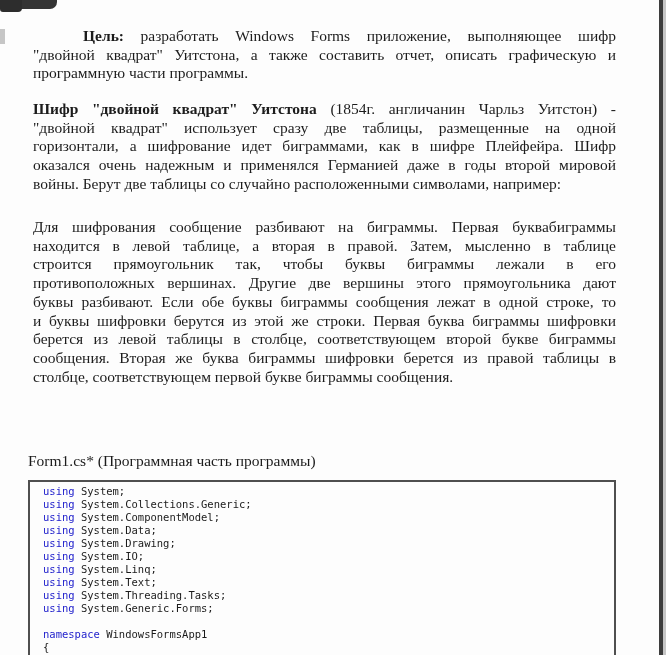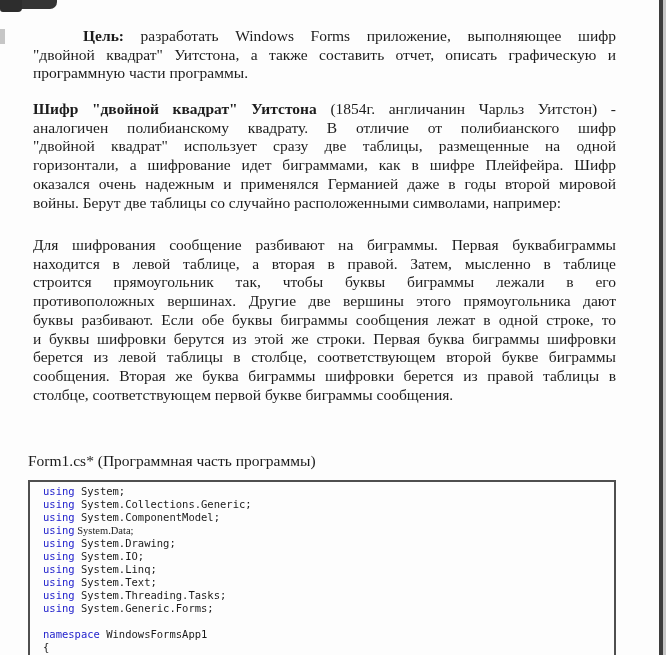--- a/index.html
+++ b/index.html
@@ -35,21 +35,21 @@
   .scan-sliver{
     position:absolute;left:0;top:29px;width:5px;height:15px;
     background:#a9a9a9;opacity:.65;
   }
   .par{
     position:absolute;left:33px;width:583px;
     font-size:15.5px;line-height:18.7px;color:#1c1c1c;
   }
   .par-goal{top:27px;}
   .par-cipher{top:100px;}
-  .par-method{top:236px;}
+  .par-method{top:218px;}
   .line{text-align:justify;text-align-last:justify;}
   .line.last{text-align-last:left;}
   .code-caption{
     position:absolute;left:28px;top:451px;
     font-size:15.5px;line-height:19px;color:#1c1c1c;text-align:right;
   }
   .code-box{
     position:absolute;left:28px;top:480px;width:588px;height:200px;
     background:#fdfdfd;
     border:2px solid #4f4f4f;
@@ -71,21 +71,20 @@
   <div class="scan-sliver"></div>
 
   <div>
       <div class="par par-goal">
         <div class="line" style="text-indent: 50px;"><b>Цель:</b> разработать Windows Forms приложение, выполняющее шифр</div>
         <div class="line">"двойной квадрат" Уитстона, а также составить отчет, описать графическую и</div>
         <div class="line last">программную части программы.</div>
       </div>
       <div class="par par-cipher">
         <div class="line"><b>Шифр "двойной квадрат" Уитстона</b> (1854г. англичанин Чарльз Уитстон) -</div>
-        <div class="line">аналогичен полибианскому квадрату. В отличие от полибианского шифр</div>
         <div class="line">"двойной квадрат" использует сразу две таблицы, размещенные на одной</div>
         <div class="line">горизонтали, а шифрование идет биграммами, как в шифре Плейфейра. Шифр</div>
         <div class="line">оказался очень надежным и применялся Германией даже в годы второй мировой</div>
         <div class="line last">войны. Берут две таблицы со случайно расположенными символами, например:</div>
       </div>
       <div class="par par-method">
         <div class="line">Для шифрования сообщение разбивают на биграммы. Первая буквабиграммы</div>
         <div class="line">находится в левой таблице, а вторая в правой. Затем, мысленно в таблице</div>
         <div class="line">строится прямоугольник так, чтобы буквы биграммы лежали в его</div>
         <div class="line">противоположных вершинах. Другие две вершины этого прямоугольника дают</div>
@@ -96,21 +95,21 @@
         <div class="line last">столбце, соответствующем первой букве биграммы сообщения.</div>
       </div>
     </div>
 
   <div class="code-caption">Form1.cs* (Программная часть программы)</div>
 
   <div class="code-box">
       <div class="code-line"><span style="color: rgb(34, 34, 204);">using</span><span style="color: rgb(26, 26, 26);"> System;</span></div>
       <div class="code-line"><span style="color: rgb(34, 34, 204);">using</span><span style="color: rgb(26, 26, 26);"> System.Collections.Generic;</span></div>
       <div class="code-line"><span style="color: rgb(34, 34, 204);">using</span><span style="color: rgb(26, 26, 26); text-align: center;"> System.ComponentModel;</span></div>
-      <div class="code-line"><span style="color: rgb(34, 34, 204);">using</span><span style="color: rgb(26, 26, 26); font-family: Liberation Serif, serif;"> System.Data;</span></div>
+      <div class="code-line"><span style="color: rgb(34, 34, 204);">using</span><span style="color: rgb(26, 26, 26);"> System.Data;</span></div>
       <div class="code-line"><span style="color: rgb(34, 34, 204);">using</span><span style="color: rgb(26, 26, 26);"> System.Drawing;</span></div>
       <div class="code-line"><span style="color: rgb(34, 34, 204);">using</span><span style="color: rgb(26, 26, 26);"> System.IO;</span></div>
       <div class="code-line"><span style="color: rgb(34, 34, 204);">using</span><span style="color: rgb(26, 26, 26);"> System.Linq;</span></div>
       <div class="code-line"><span style="color: rgb(34, 34, 204);">using</span><span style="color: rgb(26, 26, 26);"> System.Text;</span></div>
       <div class="code-line"><span style="color: rgb(34, 34, 204);">using</span><span style="color: rgb(26, 26, 26);"> System.Threading.Tasks;</span></div>
       <div class="code-line"><span style="color: rgb(34, 34, 204);">using</span><span style="color: rgb(26, 26, 26);"> System.Generic.Forms;</span></div>
       <div class="code-line"> </div>
       <div class="code-line"><span style="color: rgb(34, 34, 204);">namespace</span><span style="color: rgb(26, 26, 26);"> WindowsFormsApp1</span></div>
       <div class="code-line"><span style="color: rgb(26, 26, 26);">{</span></div>
       <div class="code-line"><span style="color: rgb(26, 26, 26);">    </span><span style="color: rgb(34, 34, 204);">public partial class</span><span style="color: rgb(26, 26, 26);"> </span><span style="color: rgb(43, 145, 175);">Form1</span><span style="color: rgb(26, 26, 26);"> : </span><span style="color: rgb(43, 145, 175);">Form</span></div>

